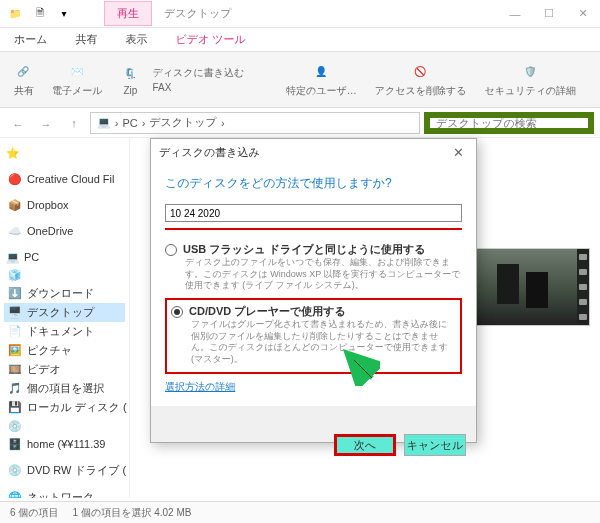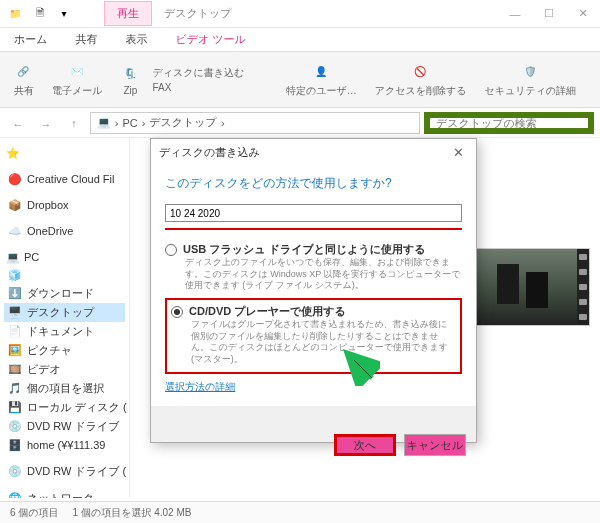--- a/index.html
+++ b/index.html
@@ -68,21 +68,21 @@
 .dlg-input { flex: 1; height: 18px; border: 1px solid #888; font-size: 10px; padding: 0 4px; }
 .redline { height: 2px; background: #d40000; margin: 0 0 8px; }
 .opt { padding: 4px 0 6px; font-size: 10px; }
 .opt .hdr { display: flex; align-items: center; gap: 6px; font-size: 11px; color: #333; }
 .opt .desc { color: #888; padding-left: 20px; line-height: 1.3; font-size: 9px; }
 .opt.boxed { border: 2px solid #d40000; padding: 4px 4px 6px; }
 .opt .radio { width: 12px; height: 12px; border: 1px solid #666; border-radius: 50%; display: flex; align-items: center; justify-content: center; flex-shrink: 0; }
 .opt .radio.on::after { content: ""; width: 6px; height: 6px; background: #333; border-radius: 50%; }
 .dlg-link { color: #1979ca; font-size: 10px; text-decoration: underline; padding: 6px 0 4px; display: inline-block; }
 .dlg-foot { height: 36px; background: #f0f0f0; display: flex; align-items: center; justify-content: flex-end; padding: 0 10px; gap: 8px; }
-.dlg-btn { min-width: 62px; height: 22px; border: 1px solid #aaa; background: #ec4899; font-size: 11px; color: #333; margin-top: 43px; }
+.dlg-btn { min-width: 62px; height: 22px; border: 1px solid #aaa; background: #5eead4; font-size: 11px; color: #333; margin-top: 43px; }
 .dlg-btn.primary { border: 3px solid #d40000; }
 
 
 .arrow { position: absolute; left: 340px; top: 346px; z-index: 60; }
 
 
 .status { position: absolute; bottom: 0; left: 0; right: 0; height: 22px; border-top: 1px solid #ddd; display: flex; align-items: center; padding: 0 10px; gap: 14px; font-size: 10px; color: #666; background: #fafafa; }
 
 input { outline: none; }
 </style>
@@ -215,21 +215,20 @@
       <div class="sb-item">
           <span class="sb-ico">🎵</span>
           <span>個の項目を選択</span>
         </div>
       <div class="sb-item">
           <span class="sb-ico">💾</span>
           <span>ローカル ディスク (</span>
         </div>
       <div class="sb-item">
           <span class="sb-ico">💿</span>
-          <span>DVD RW ドライブ</span>
         </div>
       <div class="sb-item">
           <span class="sb-ico">🗄️</span>
           <span>home (¥¥111.39</span>
         </div>
     </div>
     <div class="sb-group">
       <div class="sb-item">
           <span class="sb-ico">💿</span>
           <span>DVD RW ドライブ (</span>

